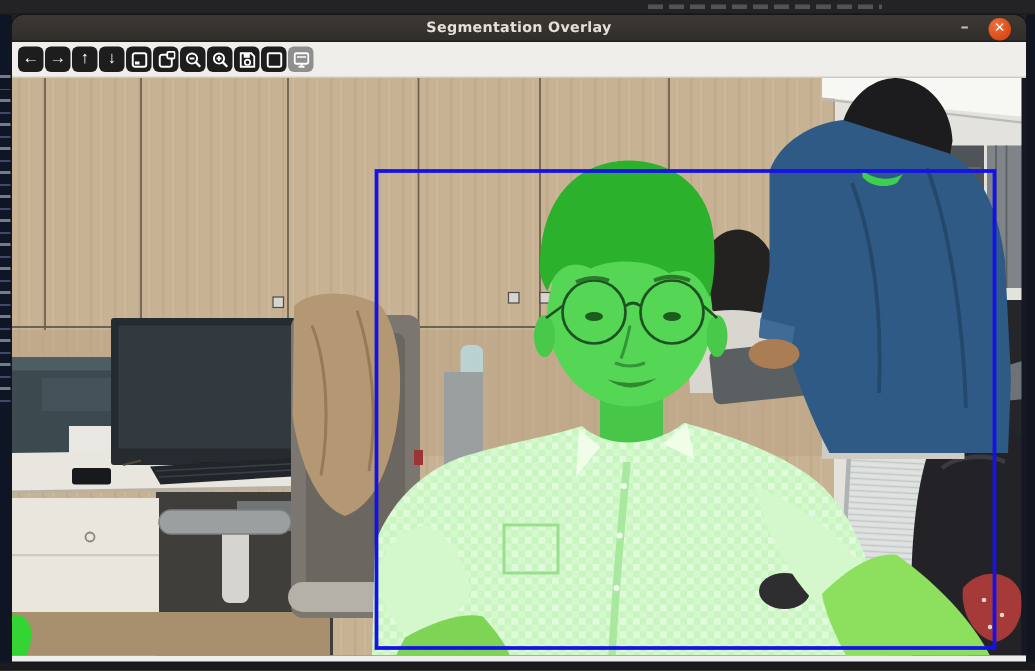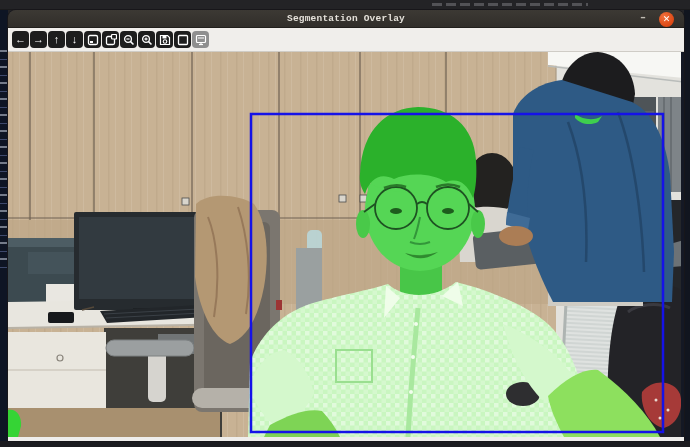--- a/index.html
+++ b/index.html
@@ -14,21 +14,21 @@
   .bg-left .code{position:absolute;left:0;top:40px;width:8px;height:220px;
      background:repeating-linear-gradient(180deg,rgba(200,208,222,.55) 0 2px,transparent 2px 9px,rgba(150,170,240,.35) 9px 10px,transparent 10px 16px);}
   .bg-right{position:absolute;right:0;top:10px;width:6px;height:437px;background:#11151f;}
   .bg-bottom{position:absolute;left:0;top:441px;width:690px;height:6px;background:#1b1b1f;}
   
   #win{position:absolute;left:8px;top:10px;width:676px;height:431px;
        border-radius:8px 8px 0 0;box-shadow:0 0 0 1px #17161a;}
   .titlebar{position:relative;height:18px;border-radius:8px 8px 0 0;
      background:linear-gradient(#3c3934,#312e2a);border-bottom:1px solid #211f1c;}
   .title{position:absolute;left:0;right:0;top:3px;text-align:center;
-     font-size:9.5px;font-weight:bold;color:#e4e1da;letter-spacing:.2px;font-family:Liberation Mono, monospace;}
+     font-size:9.5px;font-weight:bold;color:#e4e1da;letter-spacing:.2px;}
   .minimize{position:absolute;right:34px;top:1px;color:#c0bcb3;font-size:11px;font-weight:bold;width:14px;text-align:center;cursor:default;}
   .closebtn{position:absolute;right:10px;top:2px;width:15px;height:15px;border-radius:50%;
      background:radial-gradient(circle at 35% 30%,#f0713d,#dd4814 70%);
      color:#fff;font-size:9px;font-weight:bold;line-height:15px;text-align:center;}
   .toolbar{height:24px;background:#f0eeeb;border-bottom:1px solid #cfccc6;
      display:flex;align-items:center;padding-left:4px;gap:1px;}
   .tbtn{width:17px;height:17px;border-radius:4px;background:#1d1d1d;border:none;padding:0;
      display:flex;align-items:center;justify-content:center;color:#fff;font-size:11px;line-height:1;cursor:pointer;}
   .tbtn svg{display:block;}
   .tbtn.disabled{background:#8f8f8f;}

